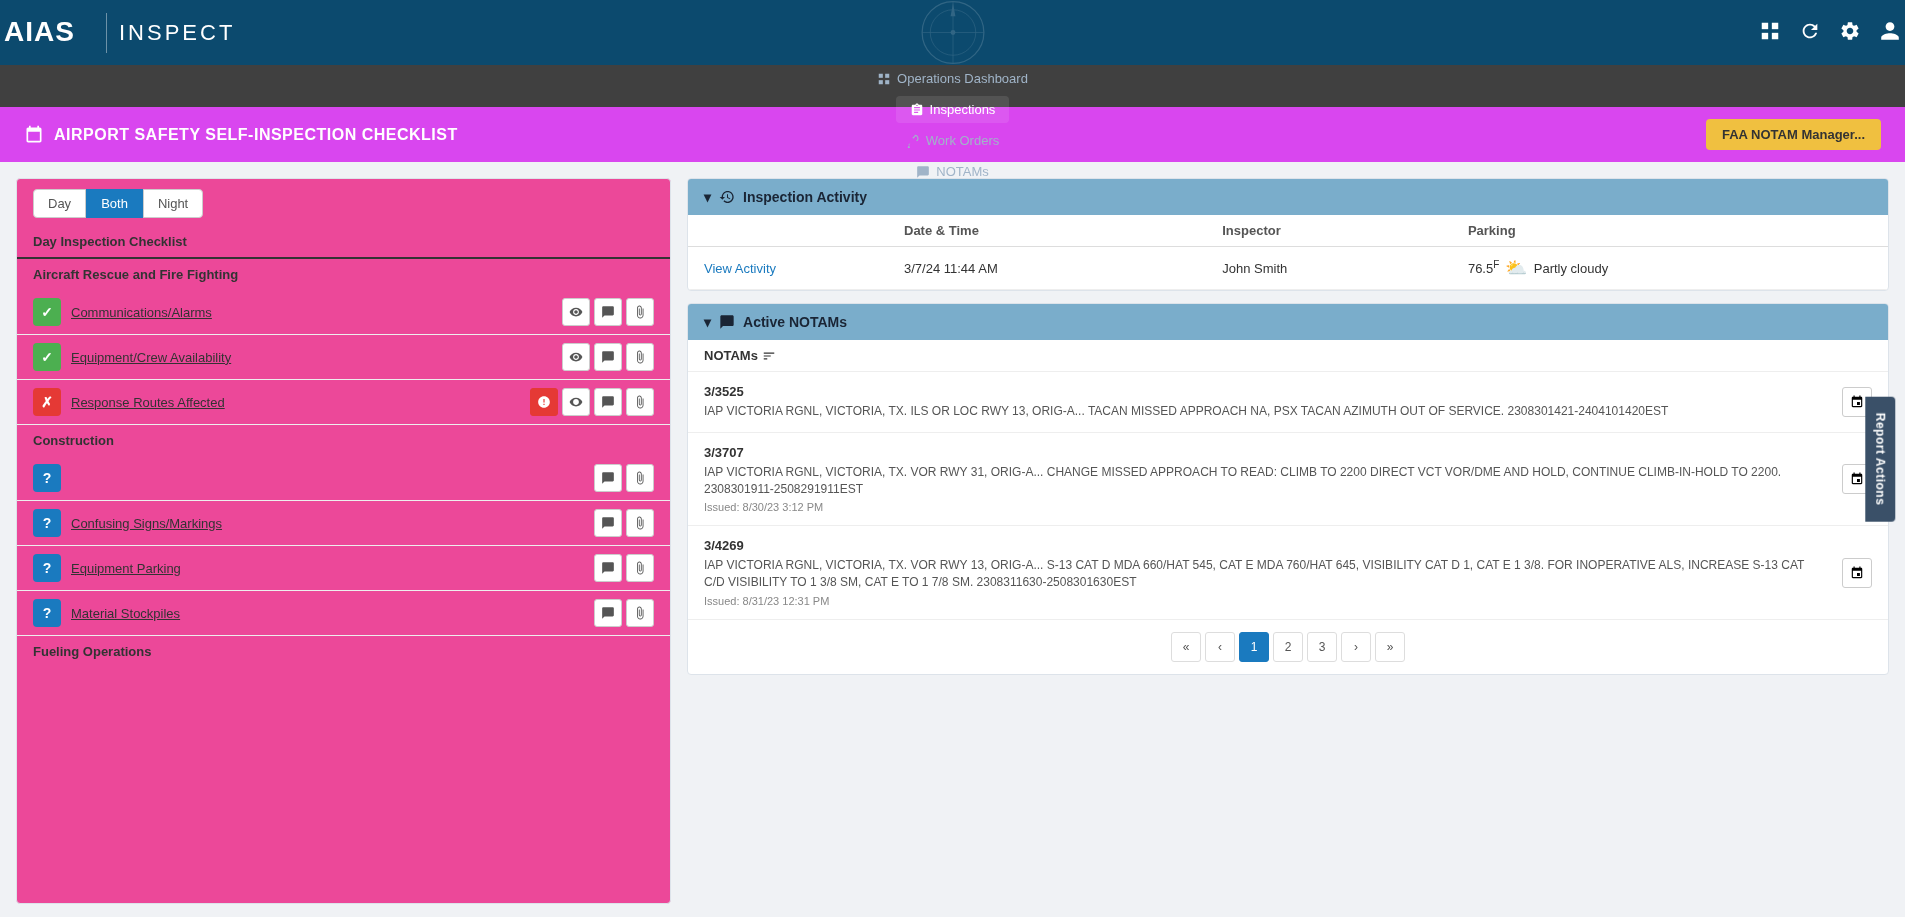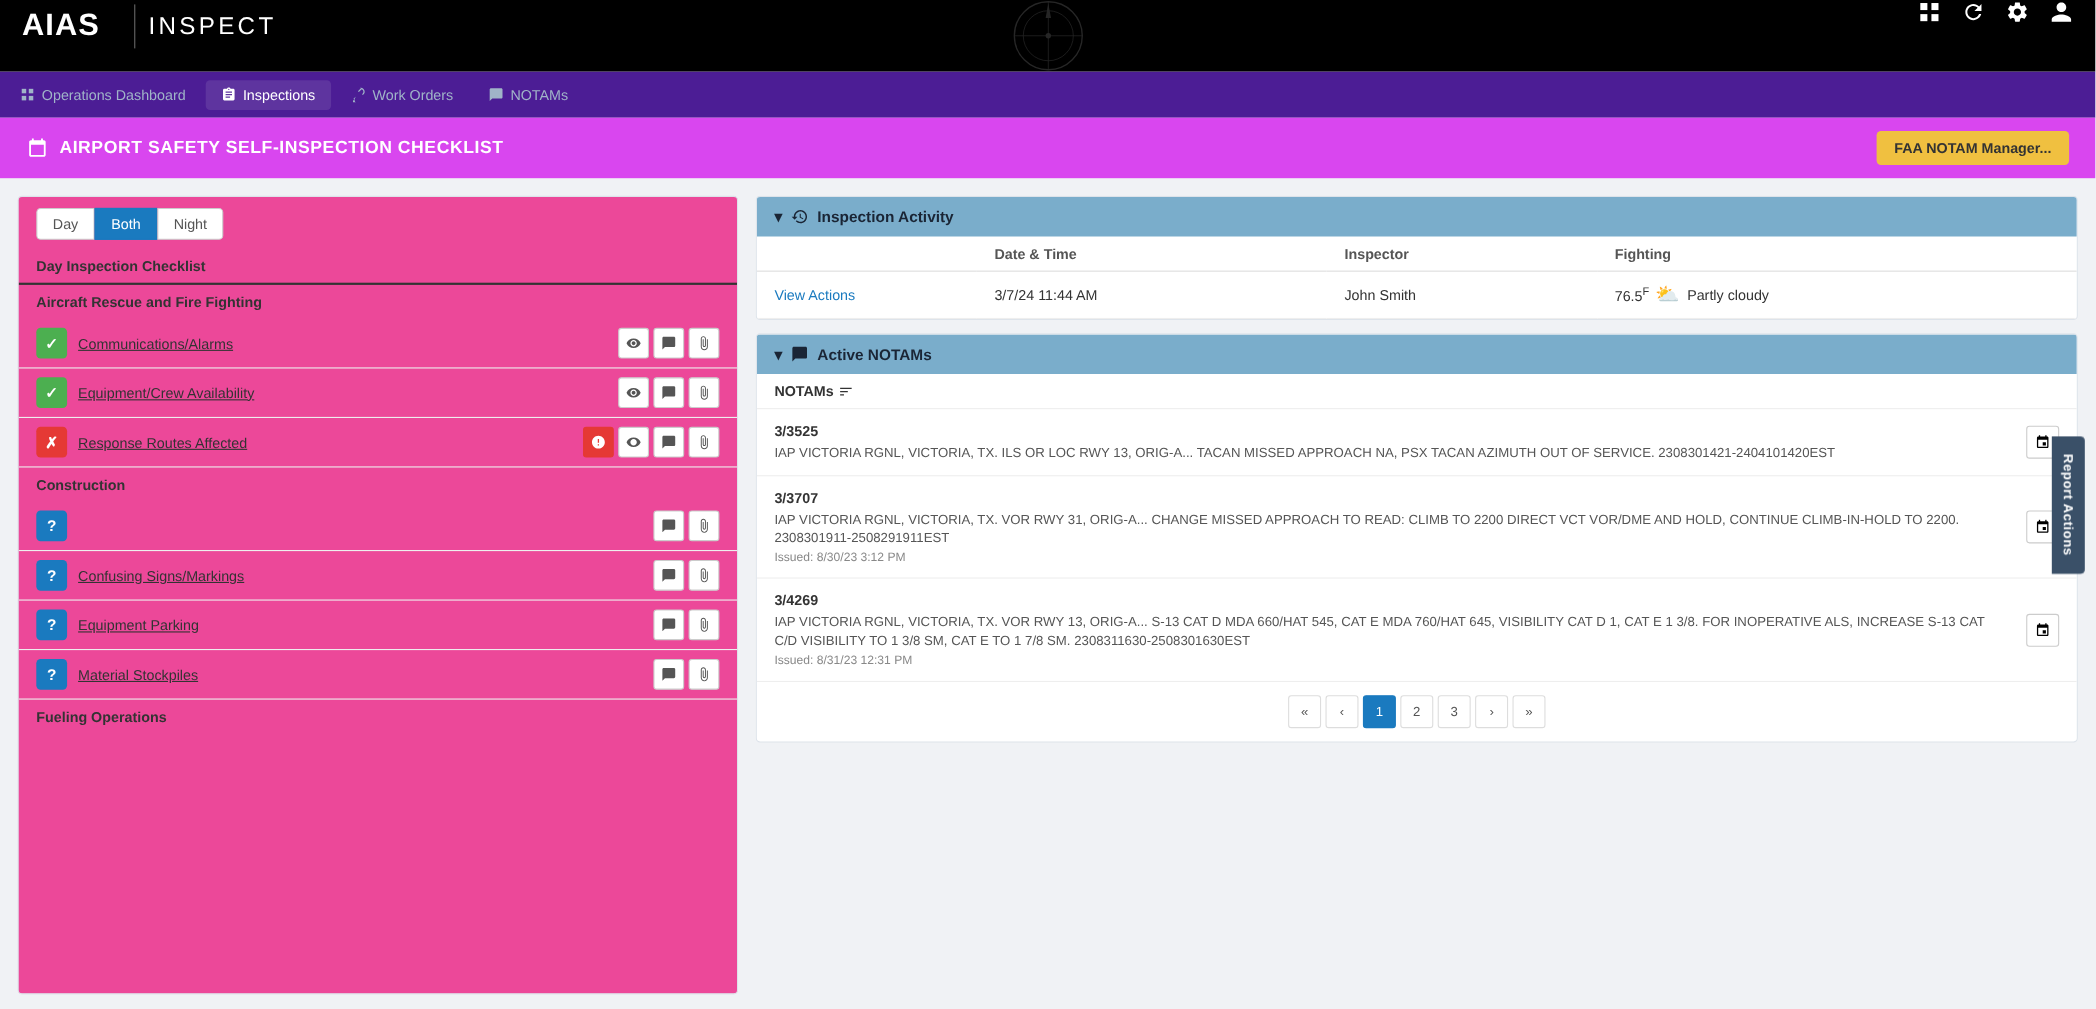--- a/index.html
+++ b/index.html
@@ -1,24 +1,24 @@
 <!DOCTYPE html>
 <html><head>
   <meta charset="utf-8">
   <style>
     * { box-sizing: border-box; margin: 0; padding: 0; }
     body { font-family: Arial, sans-serif; font-size: 13px; background: #f0f2f5; color: #333; }
 
     
     .top-nav {
-      background: #000000;
+      background: #0c4a6e;
       height: 65px;
       display: flex;
-      align-items: flex-start;
-      padding: 0 20px;
+      align-items: center;
+      padding: 0 4px;
       position: relative;
       overflow: hidden;
     }
     .top-nav-logo {
       display: flex;
       align-items: center;
       color: white;
       font-size: 26px;
       font-weight: bold;
       letter-spacing: 1px;
@@ -48,26 +48,27 @@
       margin-left: auto;
       display: flex;
       align-items: center;
       gap: 18px;
       z-index: 2;
     }
     .top-nav-actions svg { width: 22px; height: 22px; fill: white; }
 
     
     .sec-nav {
-      background: #4c1d95;
+      background: #404040;
       height: 42px;
       display: flex;
       align-items: center;
-      padding: 0 4px;
+      padding: 0 17px;
       gap: 4px;
+      flex-direction: column;
     }
     .sec-nav-item {
       display: flex;
       align-items: center;
       gap: 6px;
       color: #a0b4c8;
       padding: 6px 14px;
       border-radius: 4px;
       cursor: pointer;
       font-size: 13px;
@@ -622,27 +623,27 @@
             <path d="M13 3c-4.97 0-9 4.03-9 9H1l3.89 3.89.07.14L9 12H6c0-3.87 3.13-7 7-7s7 3.13 7 7-3.13 7-7 7c-1.93 0-3.68-.79-4.94-2.06l-1.42 1.42C8.27 19.99 10.51 21 13 21c4.97 0 9-4.03 9-9s-4.03-9-9-9zm-1 5v5l4.28 2.54.72-1.21-3.5-2.08V8H12z"></path>
           </svg>
         <span>Inspection Activity</span>
       </div>
       <table class="activity-table">
         <thead>
           <tr>
             <th style="width:200px;padding-left:120px;"></th>
             <th>Date &amp; Time</th>
             <th>Inspector</th>
-            <th>Fighting</th>
+            <th>Parking</th>
           </tr>
         </thead>
         <tbody>
           <tr>
             <td style="padding-left:16px;">
-              <a class="view-activity-link">View Actions</a>
+              <a class="view-activity-link">View Activity</a>
             </td>
             <td>3/7/24 11:44 AM</td>
             <td>John Smith</td>
             <td>
               <div class="weather-cell">
                 <span class="temp">
                   <span>76.5</span><sup>F</sup>
                 </span>
                 <span style="font-size:18px;">⛅</span>
                 <span>Partly cloudy</span>

